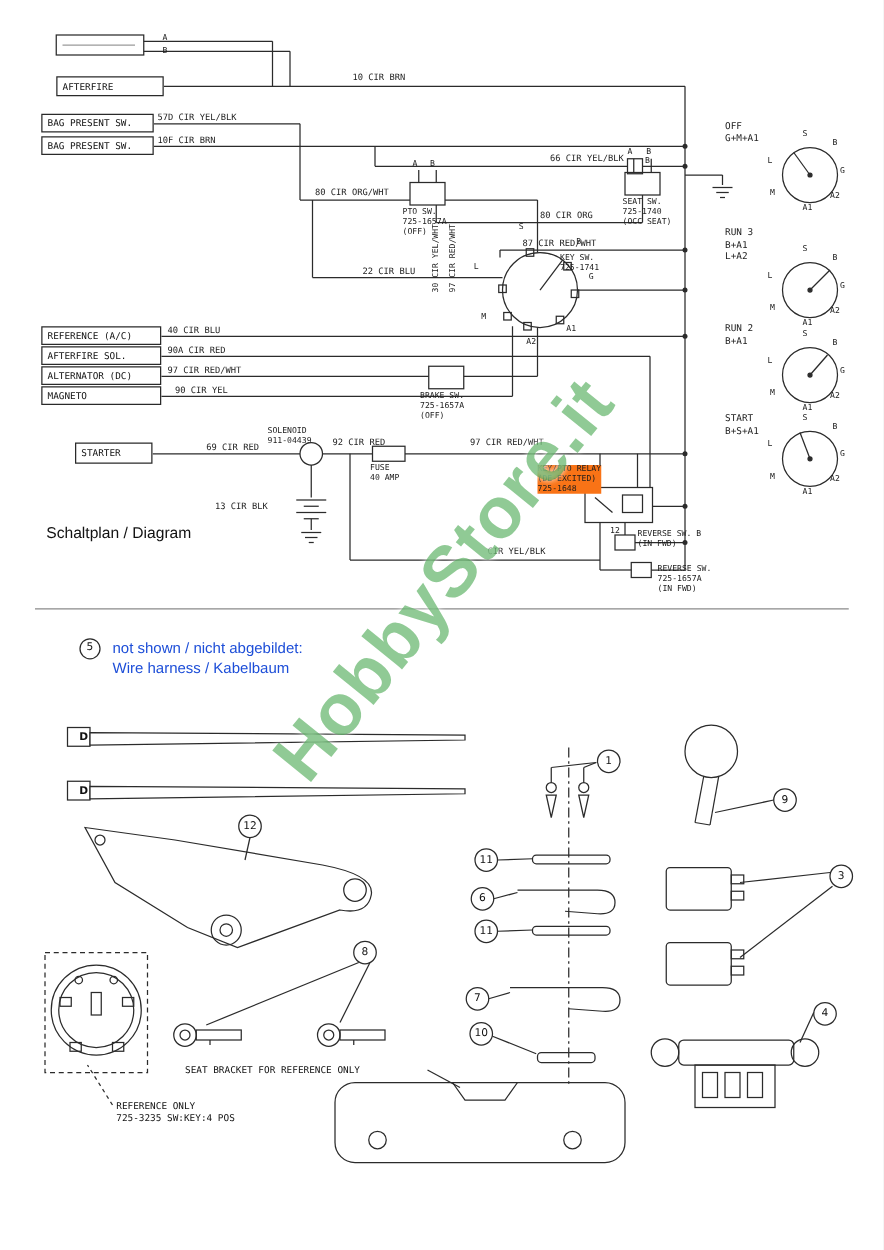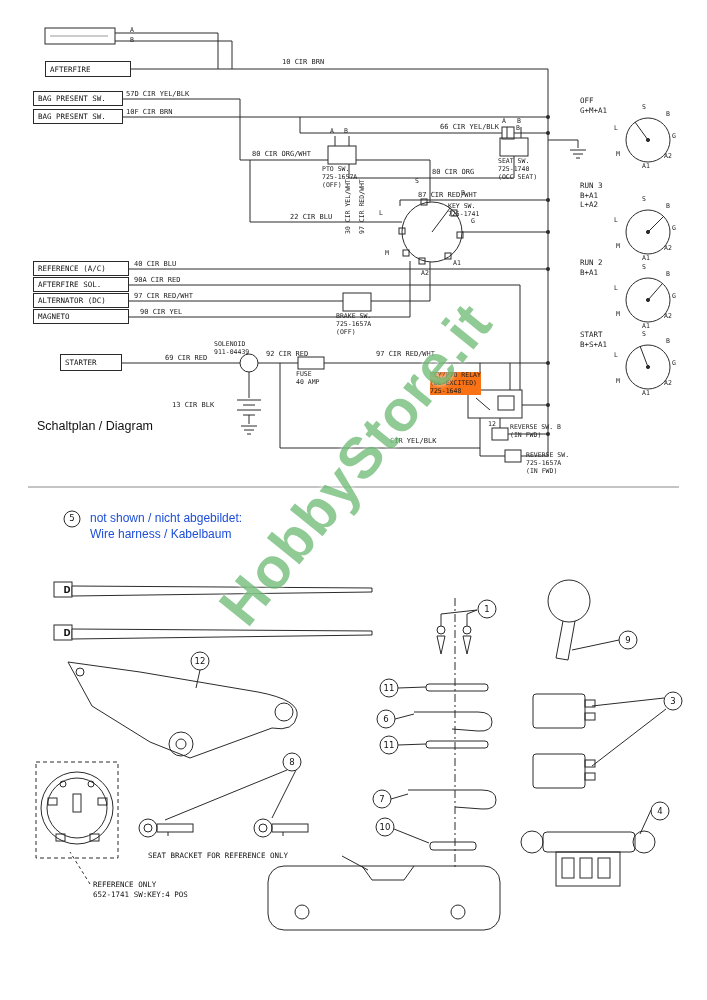--- a/index.html
+++ b/index.html
@@ -424,17 +424,17 @@
   <div class="callout-num" style="left:377px;top:714px">6</div>
   <div class="callout-num" style="left:380px;top:740px">11</div>
   <div class="callout-num" style="left:373px;top:794px">7</div>
   <div class="callout-num" style="left:376px;top:822px">10</div>
   <div class="callout-num" style="left:619px;top:635px">9</div>
   <div class="callout-num" style="left:664px;top:696px">3</div>
   <div class="callout-num" style="left:651px;top:806px">4</div>
 
   <div class="mono8" style="left:148px;top:851px">SEAT BRACKET FOR REFERENCE ONLY</div>
   <div class="mono8" style="left:93px;top:880px">REFERENCE ONLY
-652-1741 SW:KEY:4 POS</div>
+725-3235 SW:KEY:4 POS</div>
 
   <div id="watermark">HobbyStore.it</div>
 
 </div>
 
 </body></html>

